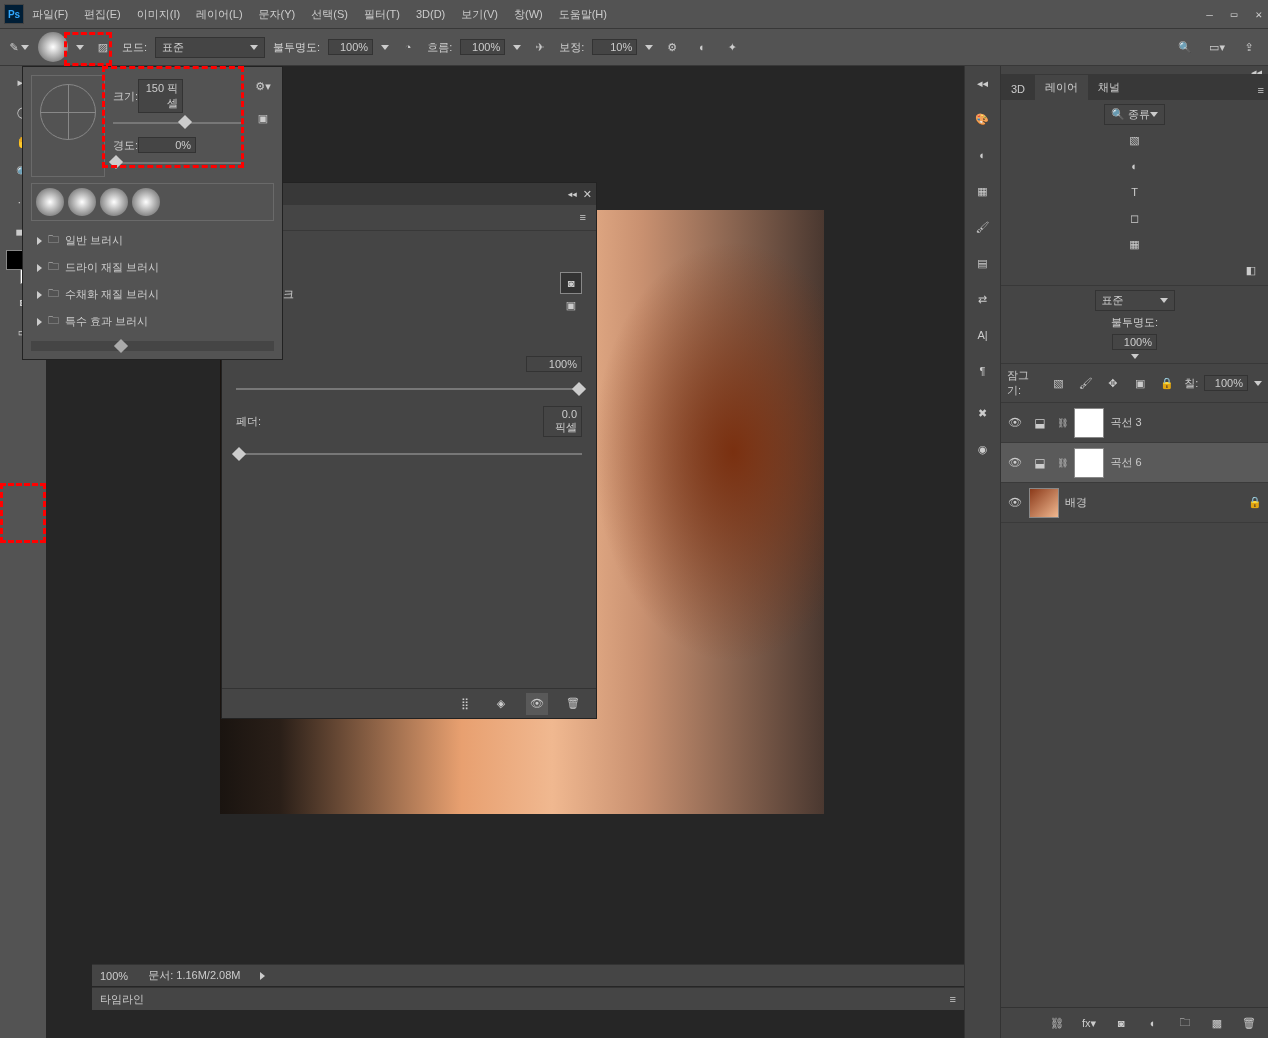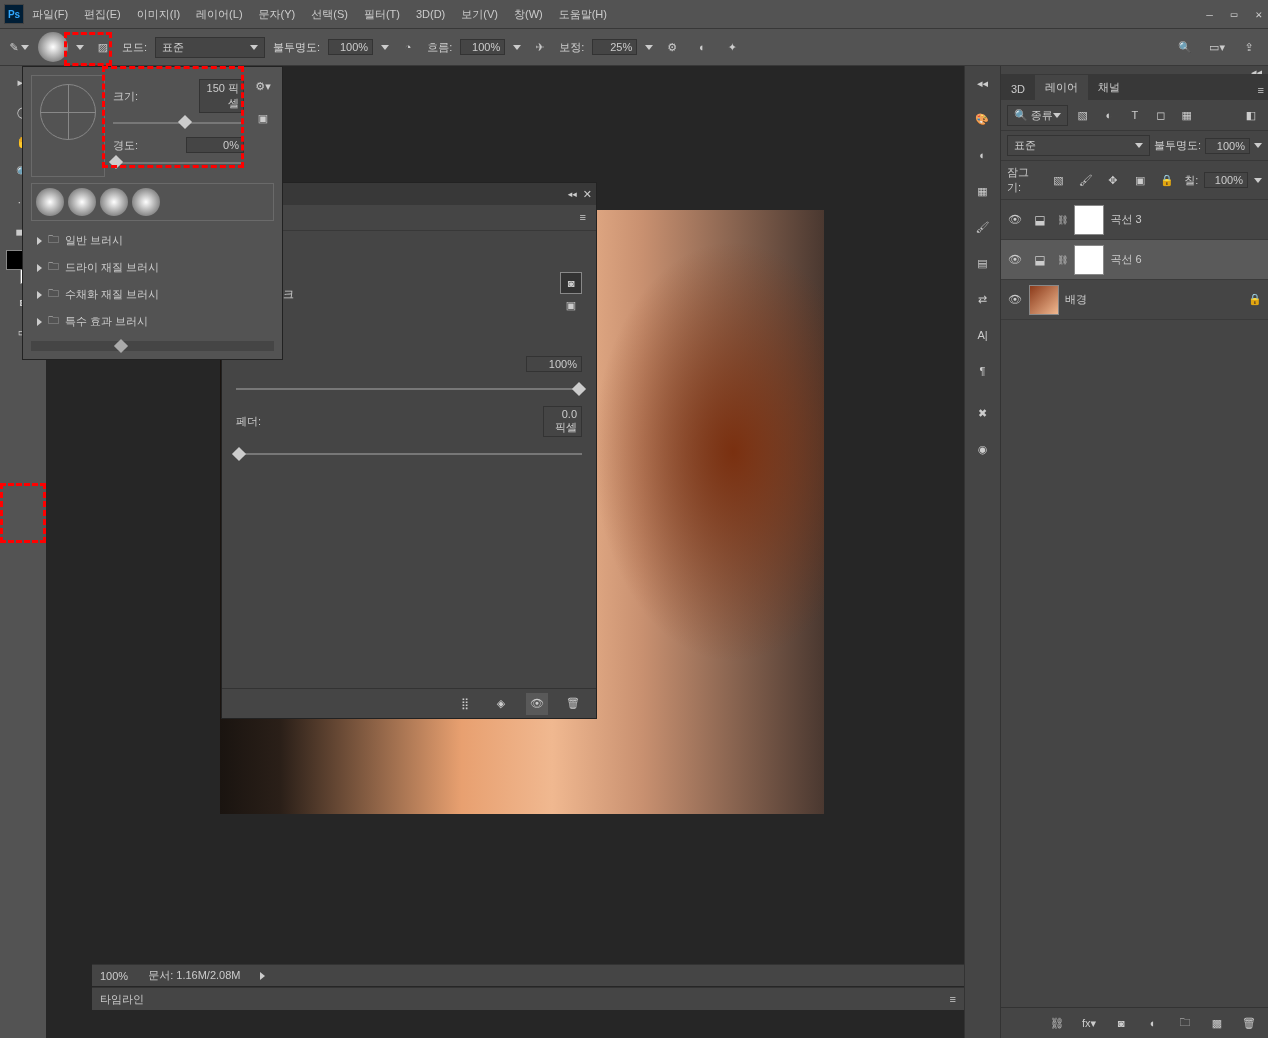--- a/index.html
+++ b/index.html
@@ -25,37 +25,37 @@
 .canvas-area { flex:1; background:#262626; position:relative; overflow:hidden; }
 .canvas-img { position:absolute; left:174px; top:144px; width:604px; height:604px; background:linear-gradient(90deg,#1a1410 0%,#2a1f18 10%,#e8a070 40%,#f0b890 55%,#c89070 70%,#4a3830 100%); }
 .canvas-img::before { content:""; position:absolute; inset:0; background:radial-gradient(ellipse 80px 60px at 55% 42%,#fff 0%,#3a2a20 8%,transparent 20%),radial-gradient(ellipse 300px 400px at 30% 20%,#8b3a1a 0%,transparent 60%),radial-gradient(ellipse 200px 300px at 85% 40%,#7a3010 0%,transparent 70%); }
 .statusbar { position:absolute; bottom:52px; left:46px; right:0; height:22px; background:#454545; display:flex; align-items:center; padding:0 8px; gap:20px; border-top:1px solid #333; }
 .timeline-bar { position:absolute; bottom:28px; left:46px; right:0; height:23px; background:#454545; display:flex; align-items:center; padding:0 8px; border-top:1px solid #333; }
 .right-strip { width:36px; background:#454545; border-left:1px solid #333; display:flex; flex-direction:column; align-items:center; padding:6px 0; gap:14px; }
 .right-panel { width:268px; background:#454545; border-left:1px solid #333; display:flex; flex-direction:column; }
 .panel-tabs { display:flex; background:#383838; height:26px; align-items:flex-end; }
 .panel-tab { padding:5px 10px; background:#383838; cursor:pointer;margin-top:48px; }
 .panel-tab.active { background:#454545; }
-.layers-toolbar { display:flex; align-items:center; padding:4px 6px; gap:4px; border-bottom:1px solid #383838; }
+.layers-toolbar { display:flex; align-items:center; padding:4px 6px; gap:4px; border-bottom:1px solid #383838;flex-direction:column; }
 .layers-toolbar2 { display:flex; align-items:center; padding:4px 6px; gap:6px; border-bottom:1px solid #383838; }
 .layer-row { display:flex; align-items:center; height:40px; padding:0 6px; gap:6px; border-bottom:1px solid #3a3a3a; cursor:pointer; }
 .layer-row.selected { background:#5a5a5a; }
 .layer-eye { width:16px; text-align:center; }
 .layer-thumb { width:30px; height:30px; background:#fff; border:1px solid #888; }
 .layer-thumb.img { background:linear-gradient(135deg,#8b3a1a,#f0b890); }
 .adj-icon { width:22px; height:22px; display:flex; align-items:center; justify-content:center; font-size:12px; }
 .panel-bottom { margin-top:auto; display:flex; justify-content:flex-end; padding:4px 8px; gap:10px; border-top:1px solid #333; }
 
 .brush-popup { position:absolute; left:22px; top:66px; width:261px; background:#535353; border:1px solid #222; padding:8px; z-index:50; }
 .brush-popup .top { display:flex; gap:8px; }
 .angle-disc { width:56px; height:56px; border:1px solid #888; border-radius:50%; position:relative; background:#535353; margin:4px; }
 .angle-disc::before { content:""; position:absolute; left:50%; top:0; bottom:0; width:1px; background:#888; }
 .angle-disc::after { content:""; position:absolute; top:50%; left:0; right:0; height:1px; background:#888; }
 .bp-controls { flex:1; }
-.bp-row { display:flex; align-items:center; justify-content:space-between; margin:4px 0; }
+.bp-row { display:flex; align-items:center; margin:4px 0; }
 .bp-slider { position:relative; height:12px; margin:2px 0 8px 0; }
 .bp-slider::before { content:""; position:absolute; top:5px; left:0; right:0; height:2px; background:#777; }
 .bp-handle { position:absolute; top:0; width:10px; height:10px; background:#ccc; transform:translateX(-50%) rotate(45deg); }
 .bp-previews { display:flex; gap:4px; margin:6px 0; padding:4px; border:1px solid #6a6a6a; }
 .bp-prev-item { width:28px; height:28px; background:radial-gradient(circle,#fff,#888 70%,transparent); border-radius:50%; }
 .bp-folder { display:flex; align-items:center; gap:6px; padding:4px 6px; cursor:pointer; }
 .bp-scrollbar { height:10px; background:#454545; margin-top:6px; position:relative; }
 .bp-scroll-thumb { position:absolute; left:35%; width:10px; height:10px; background:#aaa; transform:rotate(45deg); top:0; }
 
 .mask-panel { position:absolute; left:221px; top:182px; width:376px; height:537px; background:#454545; border:1px solid #222; z-index:49; }
@@ -110,21 +110,21 @@
     </div>
   <span class="opt-label">불투명도:</span>
   <div class="opt-input">100%</div>
   <span class="chev"></span>
   <div class="icon-btn">◔</div>
   <span class="opt-label">흐름:</span>
   <div class="opt-input">100%</div>
   <span class="chev"></span>
   <div class="icon-btn">✈</div>
   <span class="opt-label">보정:</span>
-  <div class="opt-input">25%</div>
+  <div class="opt-input">10%</div>
   <span class="chev"></span>
   <div class="icon-btn">⚙</div>
   <div class="icon-btn">◐</div>
   <div class="icon-btn">✦</div>
   <div style="margin-left:auto; display:flex; gap:10px;">
     <div class="icon-btn">🔍</div>
     <div class="icon-btn">▭▾</div>
     <div class="icon-btn">⇪</div>
   </div>
 </div>

